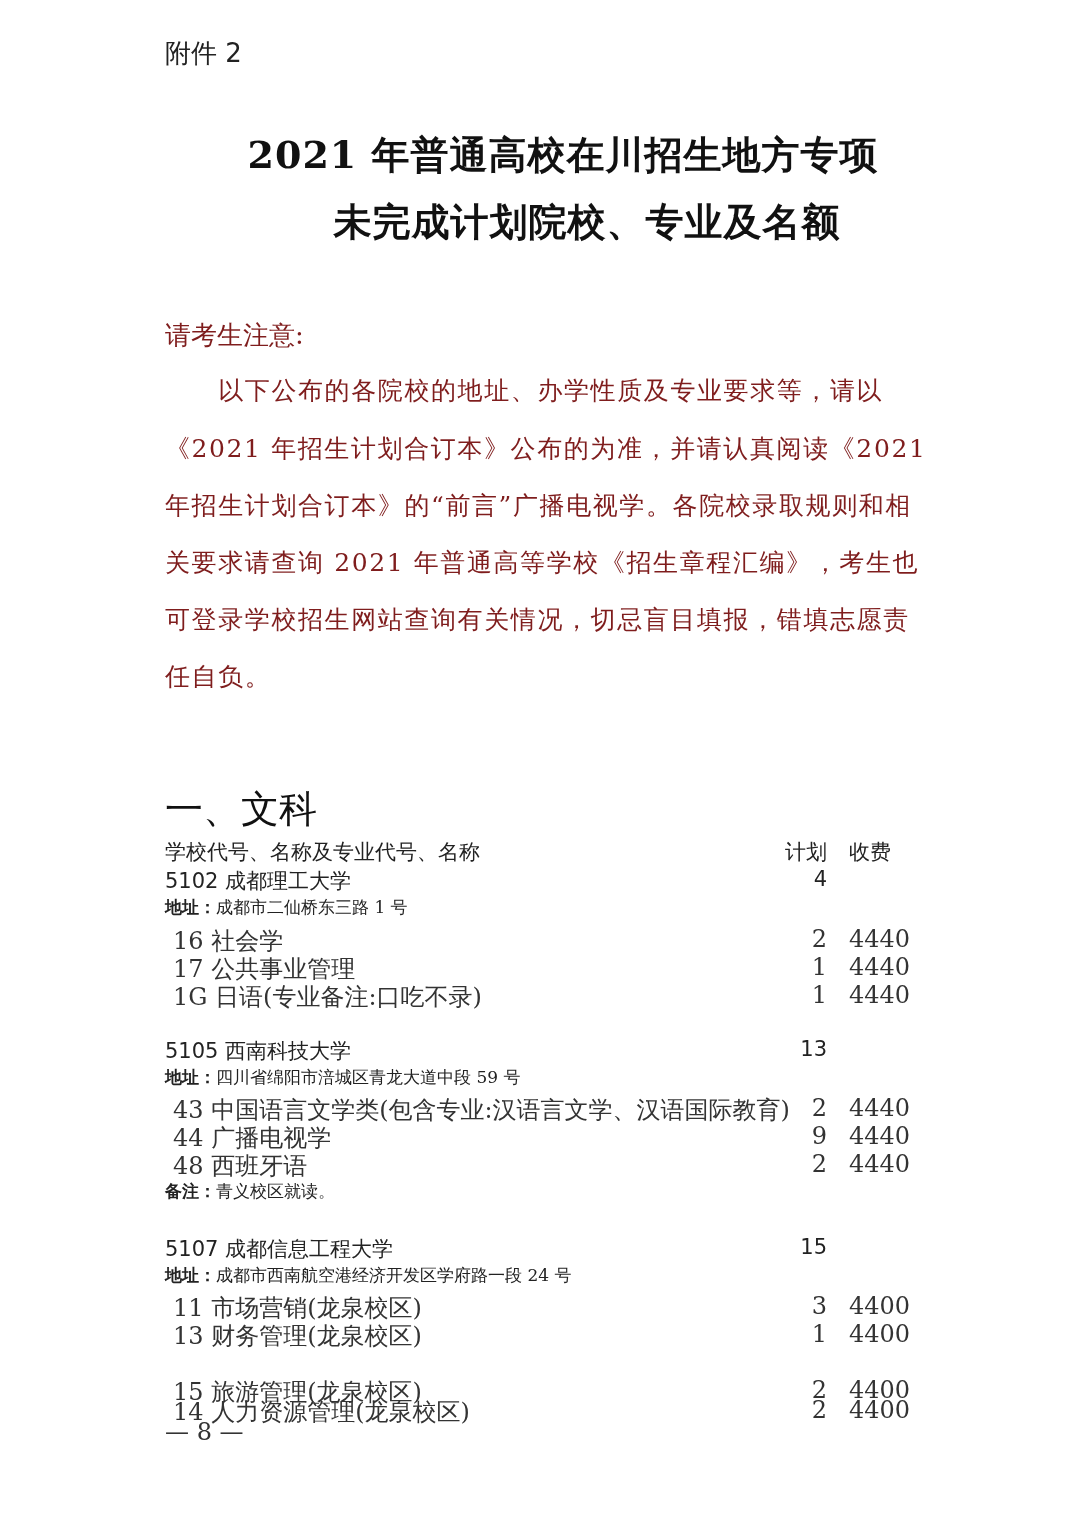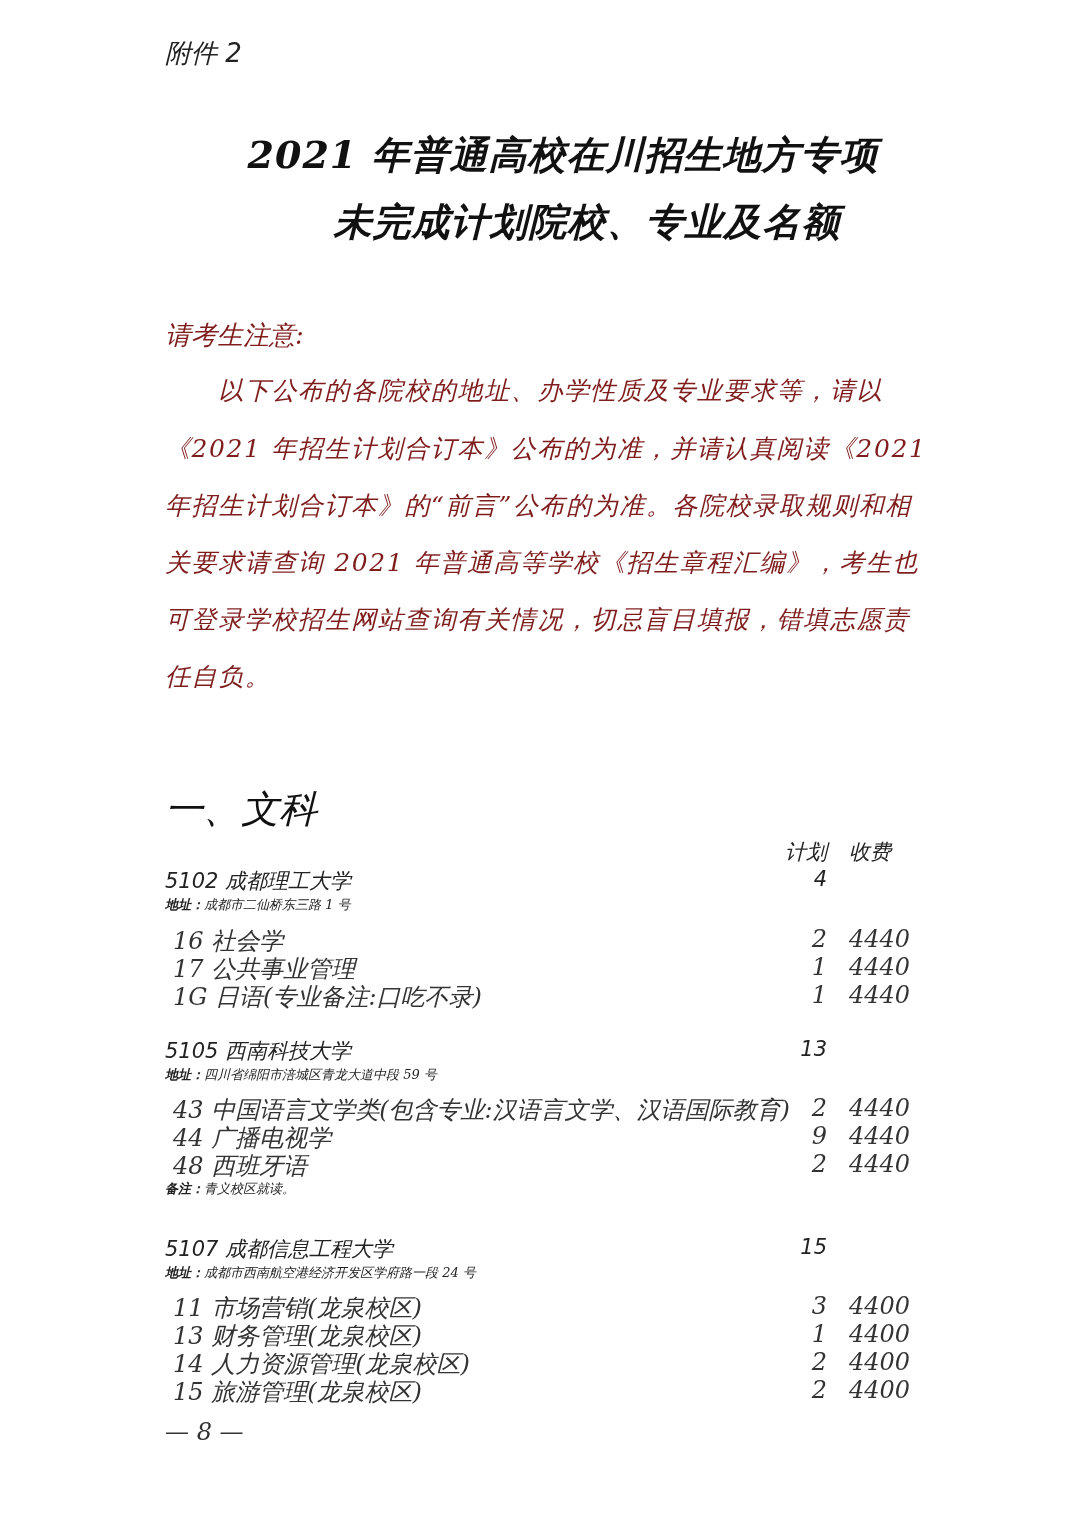--- a/index.html
+++ b/index.html
@@ -8,21 +8,21 @@
       background: #ffffff;
     }
     body {
       width: 1080px;
       height: 1527px;
       position: relative;
       overflow: hidden;
       color: #1a1a1a;
       font-family: "DejaVu Sans", "Liberation Sans", sans-serif;
     }
-    .abs { position: absolute; font-style: italic; }
+    .abs { position: absolute; }
     .attachment {
       left: 165px; top: 36px;
       font-size: 26px;
       font-family: "DejaVu Sans", sans-serif;
       color: #222;
     }
     .title {
       left: 0; width: 1080px;
       text-align: center;
       font-family: "DejaVu Serif", "Liberation Serif", serif;
@@ -64,21 +64,21 @@
     .row .plan {
       position: absolute; left: 600px; width: 62px; top: 0;
       text-align: right;
     }
     .row .fee {
       position: absolute; left: 684px; top: 0;
     }
     .col-header { font-size: 21px; color: #222; font-family: "DejaVu Sans", sans-serif; }
     .school { font-size: 21px; color: #222; font-family: "DejaVu Sans", sans-serif; }
     .addr, .remark {
-      font-size: 13px; color: #222;
+      font-size: 17px; color: #222;
       font-family: "DejaVu Serif", serif;
       text-align: center;
     }
     .addr .lbl, .remark .lbl { font-family: "DejaVu Sans", sans-serif; font-weight: bold; }
     .major {
       font-size: 24px; color: #333;
       font-family: "DejaVu Serif", "Liberation Serif", serif;
     }
     .major .name { left: 8px; }
     .page-num {
@@ -93,28 +93,29 @@
 
 <div class="abs attachment">附件 2</div>
 
 <div class="abs title l1">2021 年普通高校在川招生地方专项</div>
 <div class="abs title l2">未完成计划院校、专业及名额</div>
 
 <div class="abs notice-head">请考生注意:</div>
 
 <div class="abs para" style="top:374px">　　以下公布的各院校的地址、办学性质及专业要求等，请以</div>
 <div class="abs para" style="top:432px">《2021 年招生计划合订本》公布的为准，并请认真阅读《2021</div>
-<div class="abs para" style="top:489px">年招生计划合订本》的“前言”公布的为准。各院校录取规则和相</div>
+<div class="abs para" style="top:489px">年招生计划合订本》的“前言”广播电视学。各院校录取规则和相</div>
 <div class="abs para" style="top:546px">关要求请查询 2021 年普通高等学校《招生章程汇编》，考生也</div>
 <div class="abs para" style="top:603px">可登录学校招生网站查询有关情况，切忌盲目填报，错填志愿责</div>
 <div class="abs para" style="top:660px">任自负。</div>
 
 <div class="abs section-head">一、文科</div>
 
 <div class="abs row col-header" style="top:838px">
+  <span class="name">学校代号、名称及专业代号、名称</span>
   <span class="plan">计划</span>
   <span class="fee">收费</span>
 </div>
 
 <div class="abs row school" style="top:867px">
   <span class="name">5102  成都理工大学</span>
   <span class="plan">4</span>
 </div>
 <div class="abs row addr" style="top:896px">
   <span class="name"><span class="lbl">地址：</span><span>成都市二仙桥东三路 1 号</span></span>
@@ -171,21 +172,21 @@
 <div class="abs row major" style="top:1292px">
   <span class="name">11 市场营销(龙泉校区)</span>
   <span class="plan">3</span>
   <span class="fee">4400</span>
 </div>
 <div class="abs row major" style="top:1320px">
   <span class="name">13 财务管理(龙泉校区)</span>
   <span class="plan">1</span>
   <span class="fee">4400</span>
 </div>
-<div class="abs row major" style="top:1348px">
+<div class="abs row major" style="top:1396px">
   <span class="name">14 人力资源管理(龙泉校区)</span>
   <span class="plan">2</span>
   <span class="fee">4400</span>
 </div>
 <div class="abs row major" style="top:1376px">
   <span class="name">15 旅游管理(龙泉校区)</span>
   <span class="plan">2</span>
   <span class="fee">4400</span>
 </div>
 

